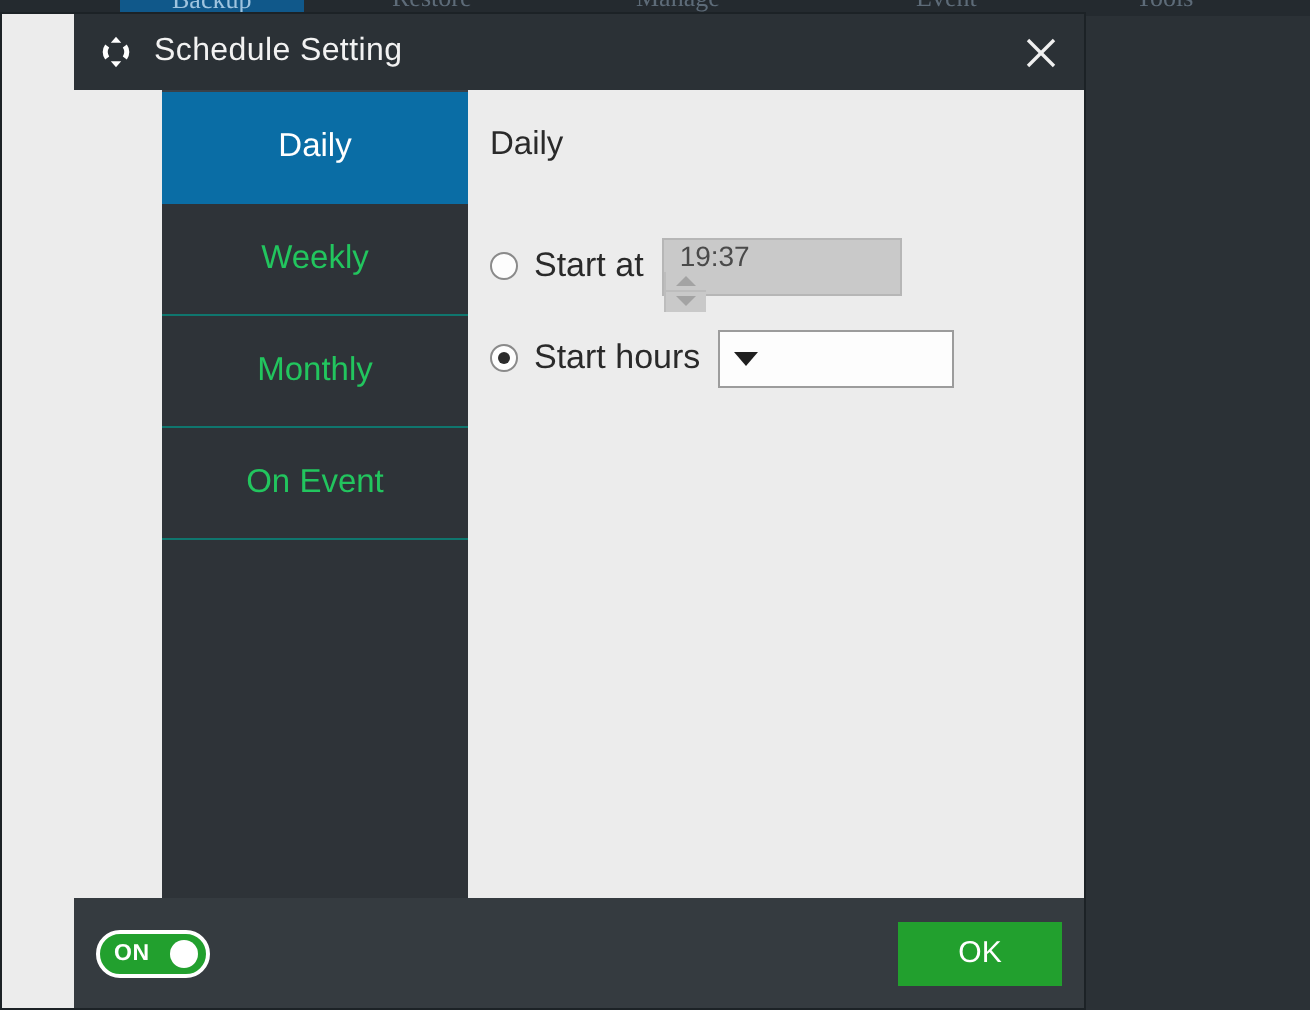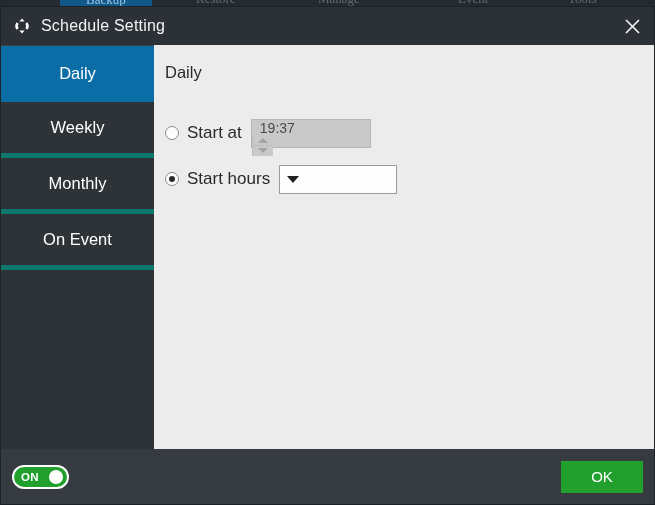--- a/index.html
+++ b/index.html
@@ -35,26 +35,27 @@
     background: #10588a;
     color: #9fc4df;
     padding: 2px 26px;
     top: -10px;
   }
 
   
   #dialog {
     position: absolute;
     left: 0; top: 6px;
-    width: 655px;
+    width: 543px;
     height: 499px;
     background: #ececec;
     border: 1px solid #1c2226;
     box-sizing: border-box;
     overflow: hidden;
+    padding-left: 36px;
   }
 
   
   #titlebar {
     position: relative;
     height: 38px;
     background: #2b3136;
     display: flex;
     align-items: center;
     padding: 0 0 0 10px;
@@ -80,38 +81,39 @@
     align-items: center;
     justify-content: center;
     cursor: pointer;
   }
 
   
   #body-split {
     position: relative;
     height: 404px;
     display: flex;
+    margin-left: 44px;
   }
 
   
   #sidebar {
     width: 153px;
     flex: 0 0 153px;
     background: #2e3338;
     border-top: 1px solid #3a4047;
     box-sizing: border-box;
   }
   .side-item {
     height: 56px;
     display: flex;
     align-items: center;
     justify-content: center;
-    color: #ffffff;
+    color: #22c55e;
     font-size: 16.5px;
-    border-bottom: 5px solid #0f766e;
+    border-bottom: 1px solid #0f766e;
     cursor: pointer;
     box-sizing: border-box;
   }
   .side-item.selected {
     background: #0a6da5;
     border-bottom: 1px solid #0a6da5;
     color: #ffffff;
   }
 
   

